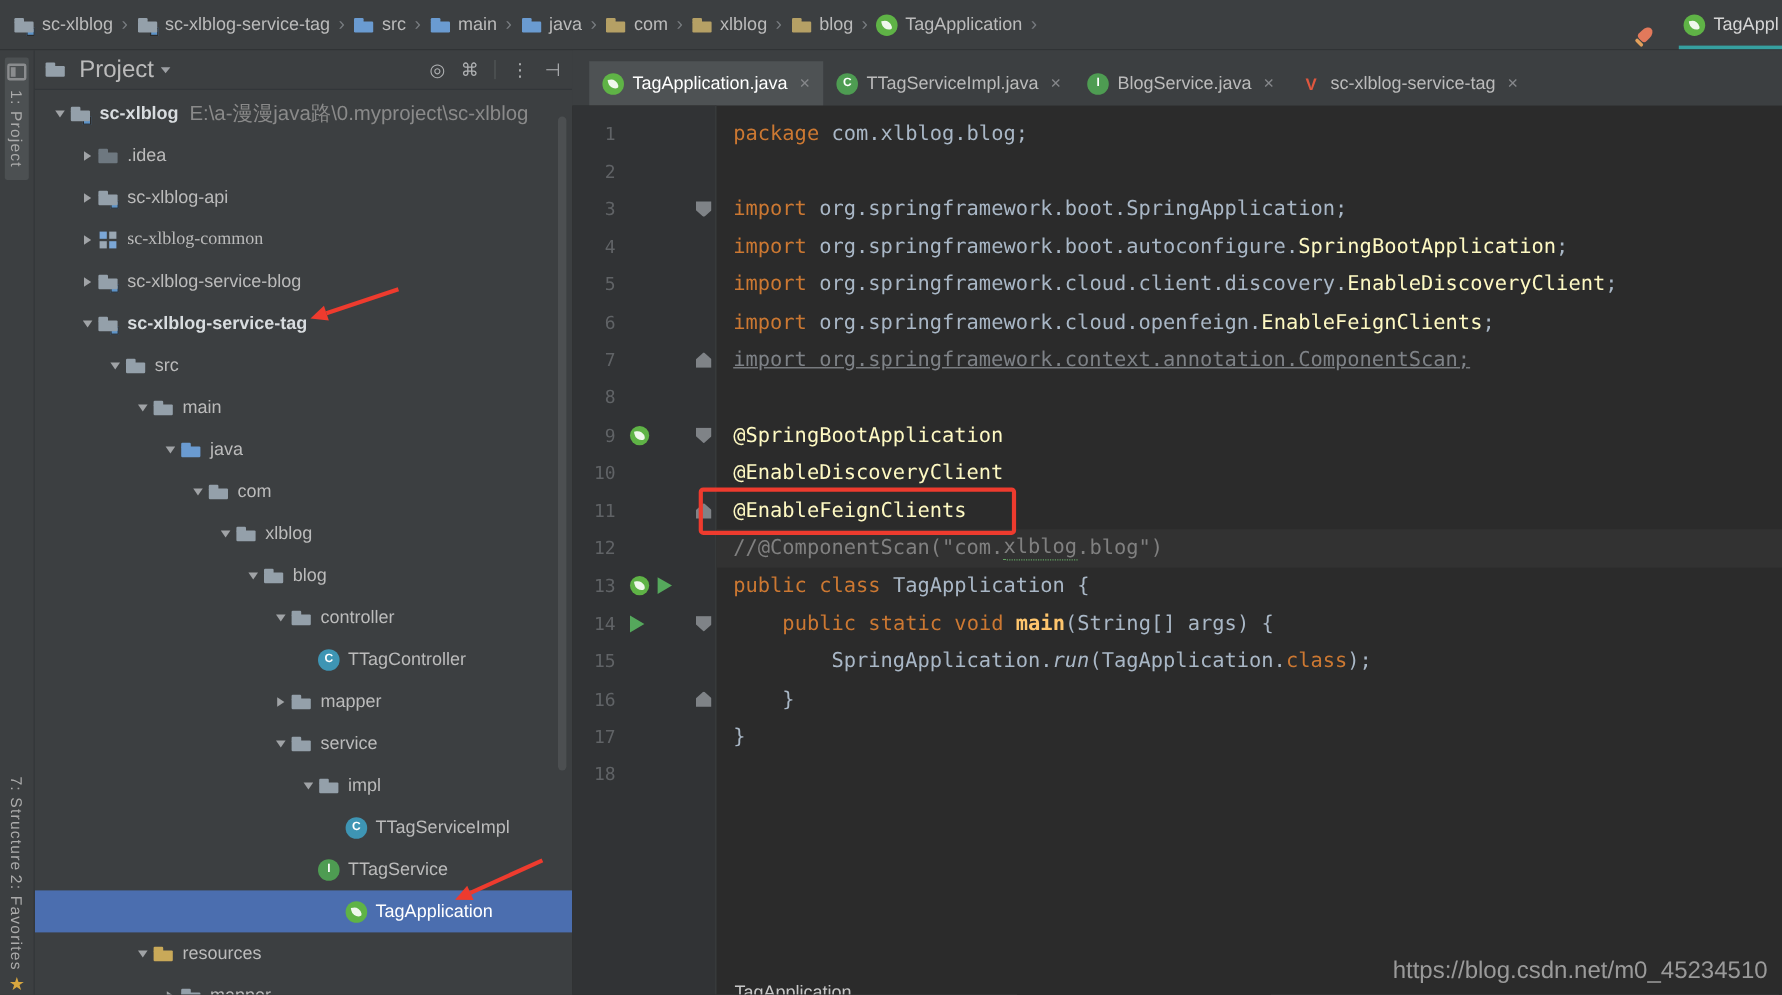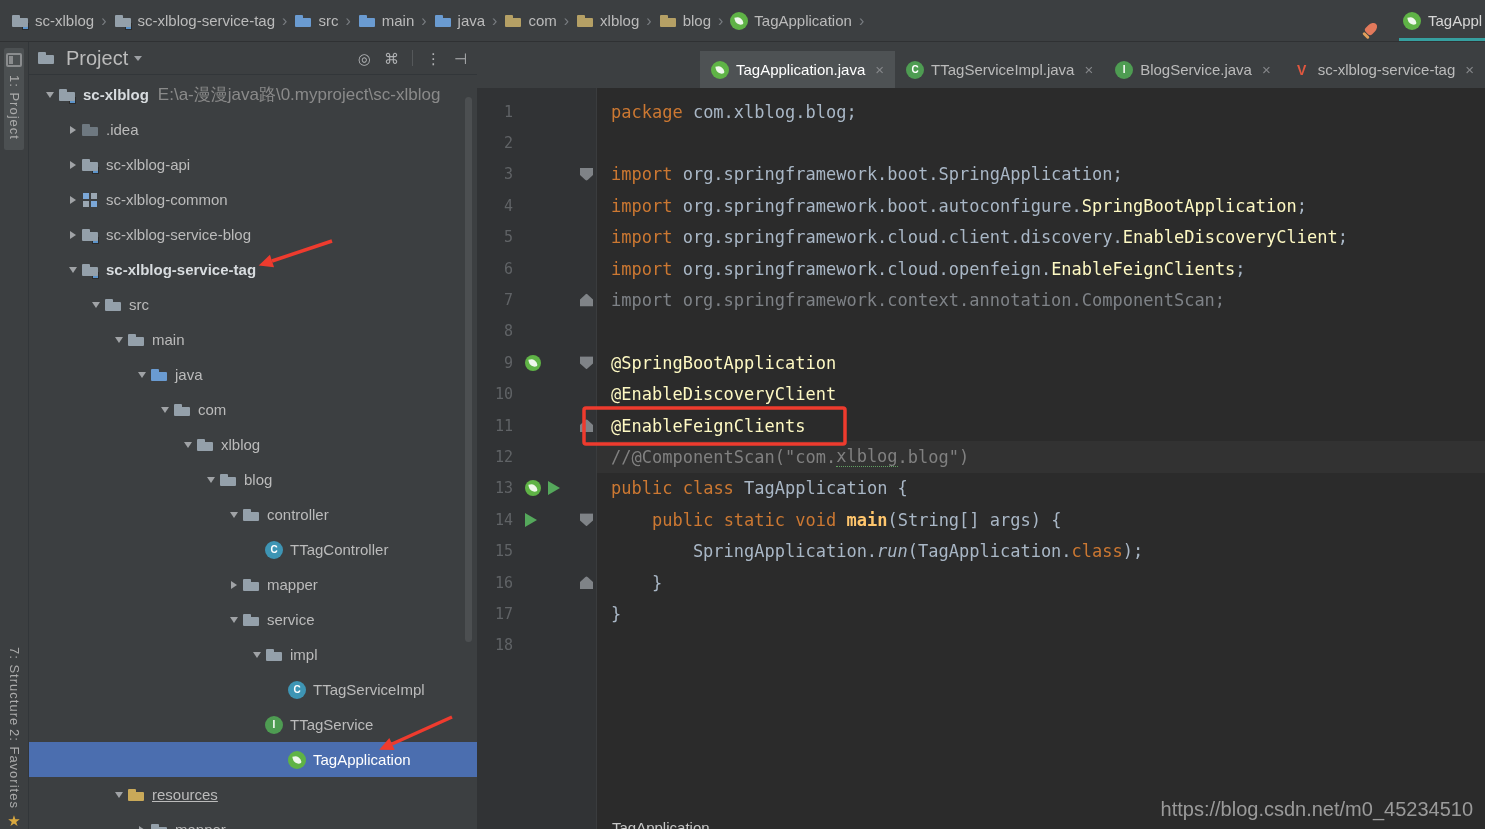--- a/index.html
+++ b/index.html
@@ -79,42 +79,42 @@
 .ic-class{background:#3E95B4;border-radius:50%;}
 .ic-class-green{background:#4E9C52;border-radius:50%;}
 .ic-interface{background:#4E9C52;border-radius:50%;}
 .ic-spring{background:#5FB346;border-radius:50%;}
 .ic-spring i{width:8px;height:8px;background:#EFF7EC;border-radius:0 100% 30% 100%;transform:rotate(-10deg);}
 .ic-vfile{color:#E0573F;font-size:14px;}
 .tab .ic,.crumb .ic,.run-config .ic,.gicons .ic{margin-right:0;}
 
 
 .editor{position:absolute;left:477px;top:42px;right:0;bottom:0;background:var(--bg);}
-.tabs{height:46px;display:flex;align-items:flex-end;padding-left:14px;background:var(--bg);justify-content:flex-end;}
+.tabs{height:46px;display:flex;align-items:flex-end;padding-left:14px;background:var(--bg);}
 .tab{height:37px;display:flex;align-items:center;gap:7px;padding:0 11px;font-size:15px;color:#BBBBBB;}
 .tab.active{background:#4E5254;color:#FFFFFF;}
 .tab .close{color:#85878A;font-size:15px;margin-left:3px;}
 .code-region{position:absolute;left:0;top:46px;right:0;bottom:0;background:var(--editor);overflow:hidden;}
 .gutter-bg{position:absolute;left:0;top:0;bottom:0;width:120px;background:var(--gutter);border-right:1px solid #3A3C3E;}
 .lines{position:relative;padding-top:8px;}
 .cl{display:flex;height:31.4px;align-items:center;position:relative;}
 .gut{width:120px;flex:none;display:flex;align-items:center;height:100%;position:relative;}
 .lnum{width:36px;text-align:right;color:var(--num);font:15px "DejaVu Sans Mono",monospace;flex:none;}
 .gicons{display:flex;align-items:center;gap:7px;margin-left:12px;}
 .ic.gsz{width:16px;height:16px;}
 .run-tri{width:0;height:0;border-left:12px solid #55A85C;border-top:7.5px solid transparent;border-bottom:7.5px solid transparent;}
 .fold{position:absolute;right:4px;top:50%;transform:translateY(-50%);width:13px;height:13px;background:#7F8387;}
 .fold.down{clip-path:polygon(0 0,100% 0,100% 55%,50% 100%,0 55%);}
 .fold.up{clip-path:polygon(50% 0,100% 45%,100% 100%,0 100%,0 45%);}
 .lc{flex:1;height:100%;display:flex;align-items:center;padding-left:14px;
   font:17px "DejaVu Sans Mono",monospace;color:var(--text);white-space:pre;}
 .cl.current .lc{background:#323232;}
 .tk-kw{color:#CC7832;} .tk-pl{color:#A9B7C6;} .tk-ann{color:#fef9c3;}
 .tk-cmt{color:#808080;} .tk-cmt-typo{color:#808080;border-bottom:1px dotted #61A061;}
-.tk-unused{color:#7E8287;text-decoration-color:#8A8E93;}
+.tk-unused{color:#7E8287;text-decoration:underline;text-decoration-color:#8A8E93;}
 .tk-decl{color:#FFC66D;font-weight:bold;}
 .tk-it{font-style:italic;color:#A9B7C6;}
 .watermark{position:absolute;right:12px;bottom:8px;color:#9A9A9A;font-size:20px;}
 .bottom-peek{position:absolute;left:135px;bottom:0;height:10px;overflow:hidden;color:#C8C8C8;font-size:15px;line-height:18px;}
 
 
 #overlay{position:absolute;inset:0;z-index:40;pointer-events:none;}
 </style>
 </head>
 <body>
@@ -233,21 +233,21 @@
         </div>
         <div class="tree-row" style="padding-left: 35px;">
           <span class="chev right">
             <i></i>
           </span>
           <span class="ic ic-module f">
             <i></i>
           </span>
           <span class="t-label">sc-xlblog-api</span>
         </div>
-        <div class="tree-row" style="padding-left: 35px;">
+        <div class="tree-row" style="padding-left: 35px; font-family: Liberation Serif, serif;">
           <span class="chev right">
             <i></i>
           </span>
           <span class="ic ic-library">
             <i></i>
           </span>
           <span class="t-label">sc-xlblog-common</span>
         </div>
         <div class="tree-row" style="padding-left: 35px;">
           <span class="chev right">
@@ -352,21 +352,21 @@
           <span class="ic ic-interface">I</span>
           <span class="t-label">TTagService</span>
         </div>
         <div class="tree-row selected" style="padding-left: 242px;">
           <span class="chev none"></span>
           <span class="ic ic-spring">
             <i></i>
           </span>
           <span class="t-label">TagApplication</span>
         </div>
-        <div class="tree-row" style="padding-left: 81px; text-decoration: underline;">
+        <div class="tree-row" style="padding-left: 81px;">
           <span class="chev down">
             <i></i>
           </span>
           <span class="ic ic-folder-resources f"></span>
           <span class="t-label">resources</span>
         </div>
         <div class="tree-row" style="padding-left: 104px;">
           <span class="chev right">
             <i></i>
           </span>

